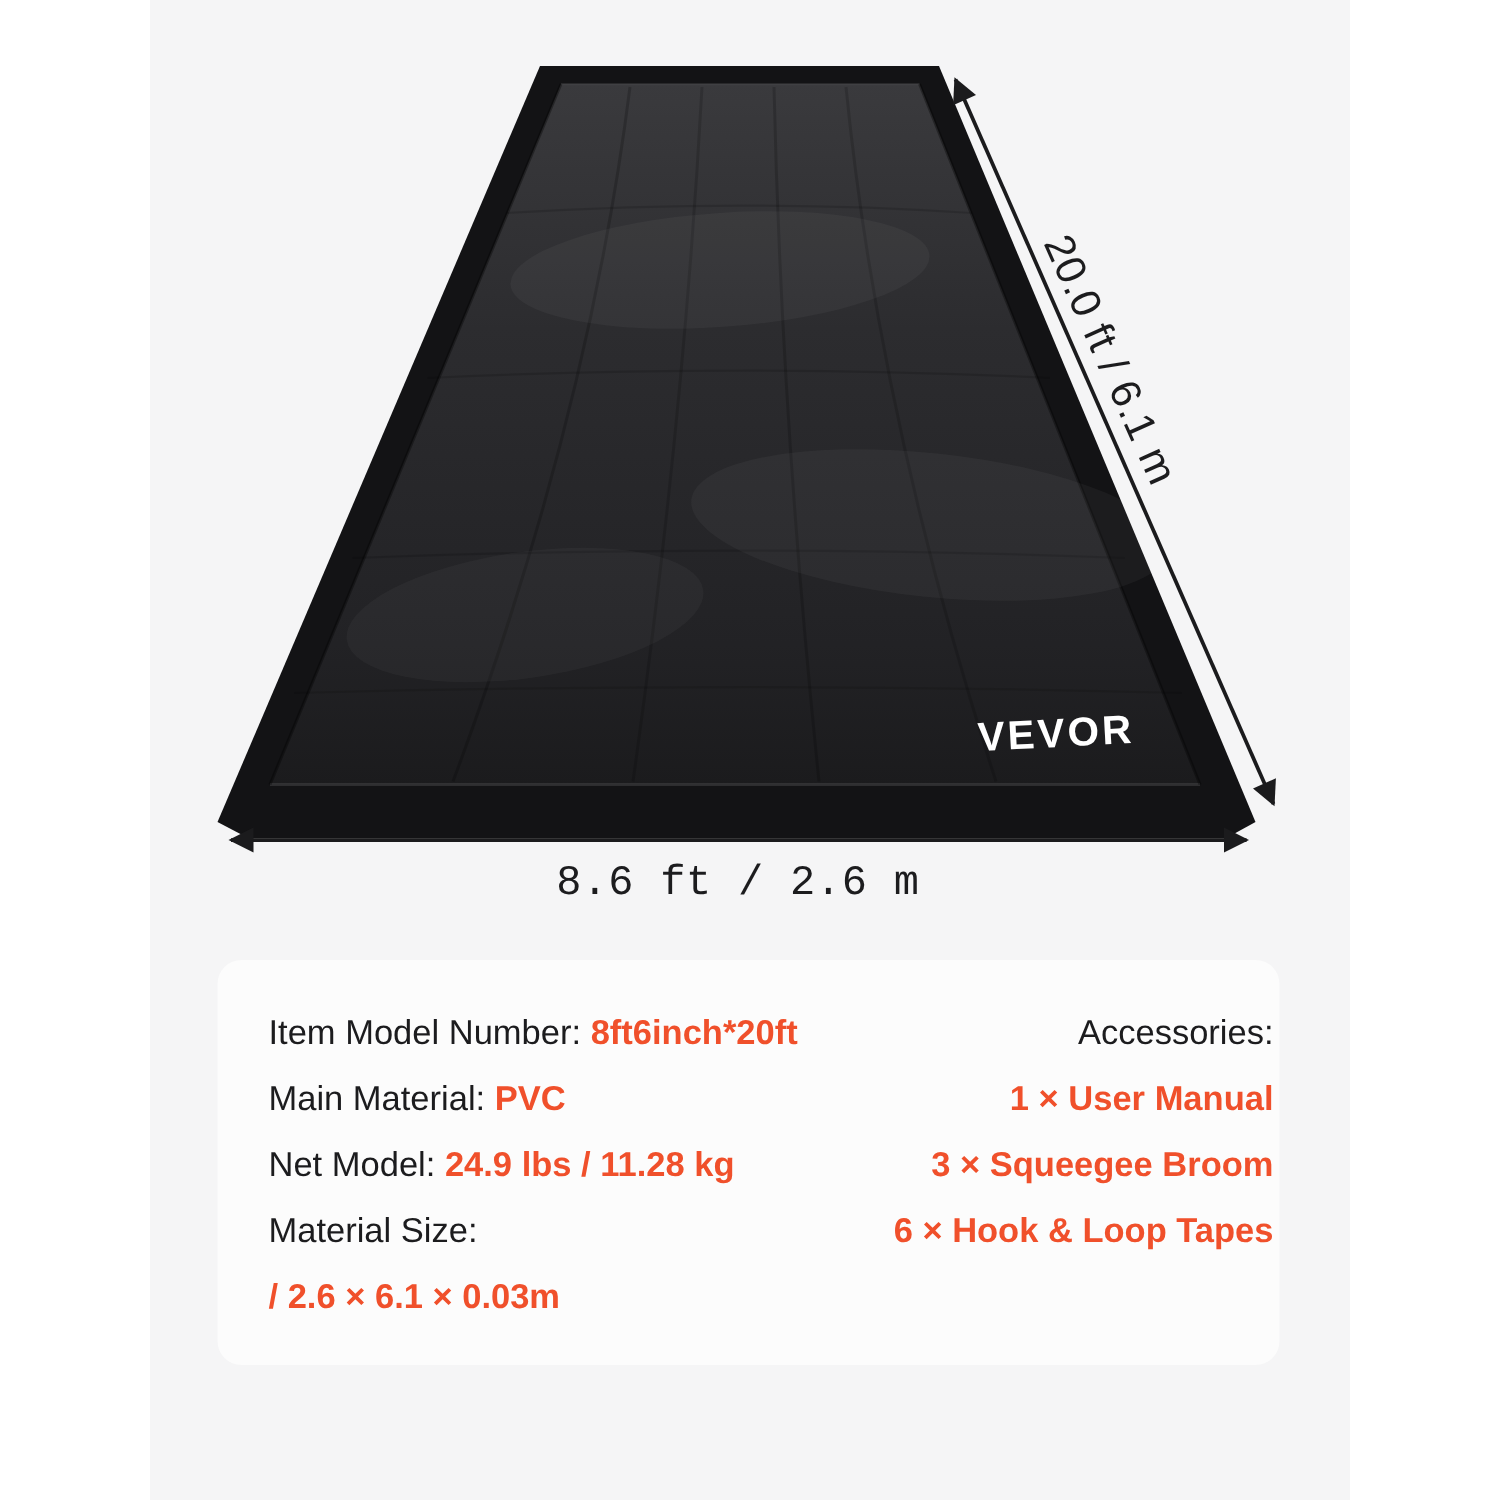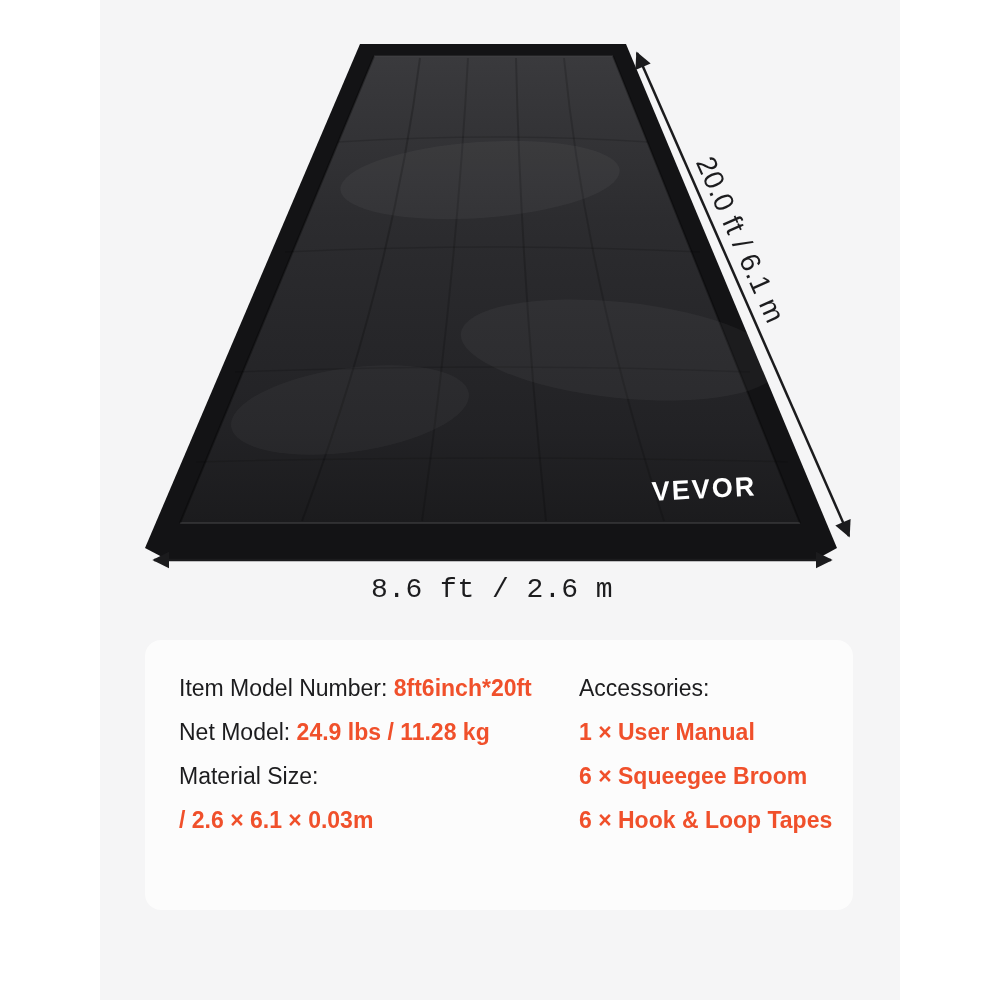--- a/index.html
+++ b/index.html
@@ -23,21 +23,21 @@
   .dim.side   { left:605px; top:224px; width:270px; text-align:center; transform:rotate(66deg); }
   .dim.bottom { left:357px; top:574px; width:270px; text-align:center;font-family:Liberation Mono, monospace; }
 
   .panel {
     position:absolute; left:145px; top:640px; width:708px; height:270px;
     background:var(--panel_bg,#fcfcfc); border-radius:16px;
     box-sizing:border-box; padding:24px 0 0 30px; display:flex;
     font-size:23px;
   }
   .col.left  { width:400px; }
-  .col.right { flex:1; }
+  .col.right { flex:1;text-align:right; }
   .row { margin:4px; height:40px; line-height:40px; white-space:nowrap; }
   .lbl { color:var(--text_dark,#1c1c1e); white-space:pre; }
   .val { color:var(--accent_orange,#f0502b); font-weight:700; }
 </style>
 </head>
 <body>
 
 <div class="canvas">
 
   <div class="stage"></div>
@@ -90,25 +90,26 @@
   </svg>
 
   <div class="logo">VEVOR</div>
 
   <div class="dim side">20.0 ft / 6.1 m</div>
   <div class="dim bottom">8.6 ft / 2.6 m</div>
 
   <section class="panel">
     <div class="col left">
       <p class="row"><span class="lbl">Item Model Number: </span><span class="val">8ft6inch*20ft</span></p>
+      <p class="row"><span class="lbl">Main Material: </span><span class="val">PVC</span></p>
       <p class="row"><span class="lbl">Net Model: </span><span class="val">24.9 lbs / 11.28 kg</span></p>
       <p class="row"><span class="lbl">Material Size:</span><span class="val"></span></p>
       <p class="row"><span class="lbl"></span><span class="val">/  2.6 × 6.1 × 0.03m</span></p>
     </div>
     <div class="col right">
       <p class="row"><span class="lbl">Accessories:</span><span class="val"></span></p>
       <p class="row"><span class="lbl"></span><span class="val">1 × User Manual</span></p>
-      <p class="row"><span class="lbl"></span><span class="val">6 × Squeegee Broom</span></p>
+      <p class="row"><span class="lbl"></span><span class="val">3 × Squeegee Broom</span></p>
       <p class="row"><span class="lbl"></span><span class="val">6 × Hook &amp; Loop Tapes</span></p>
     </div>
   </section>
 
 </div>
 
 </body></html>

